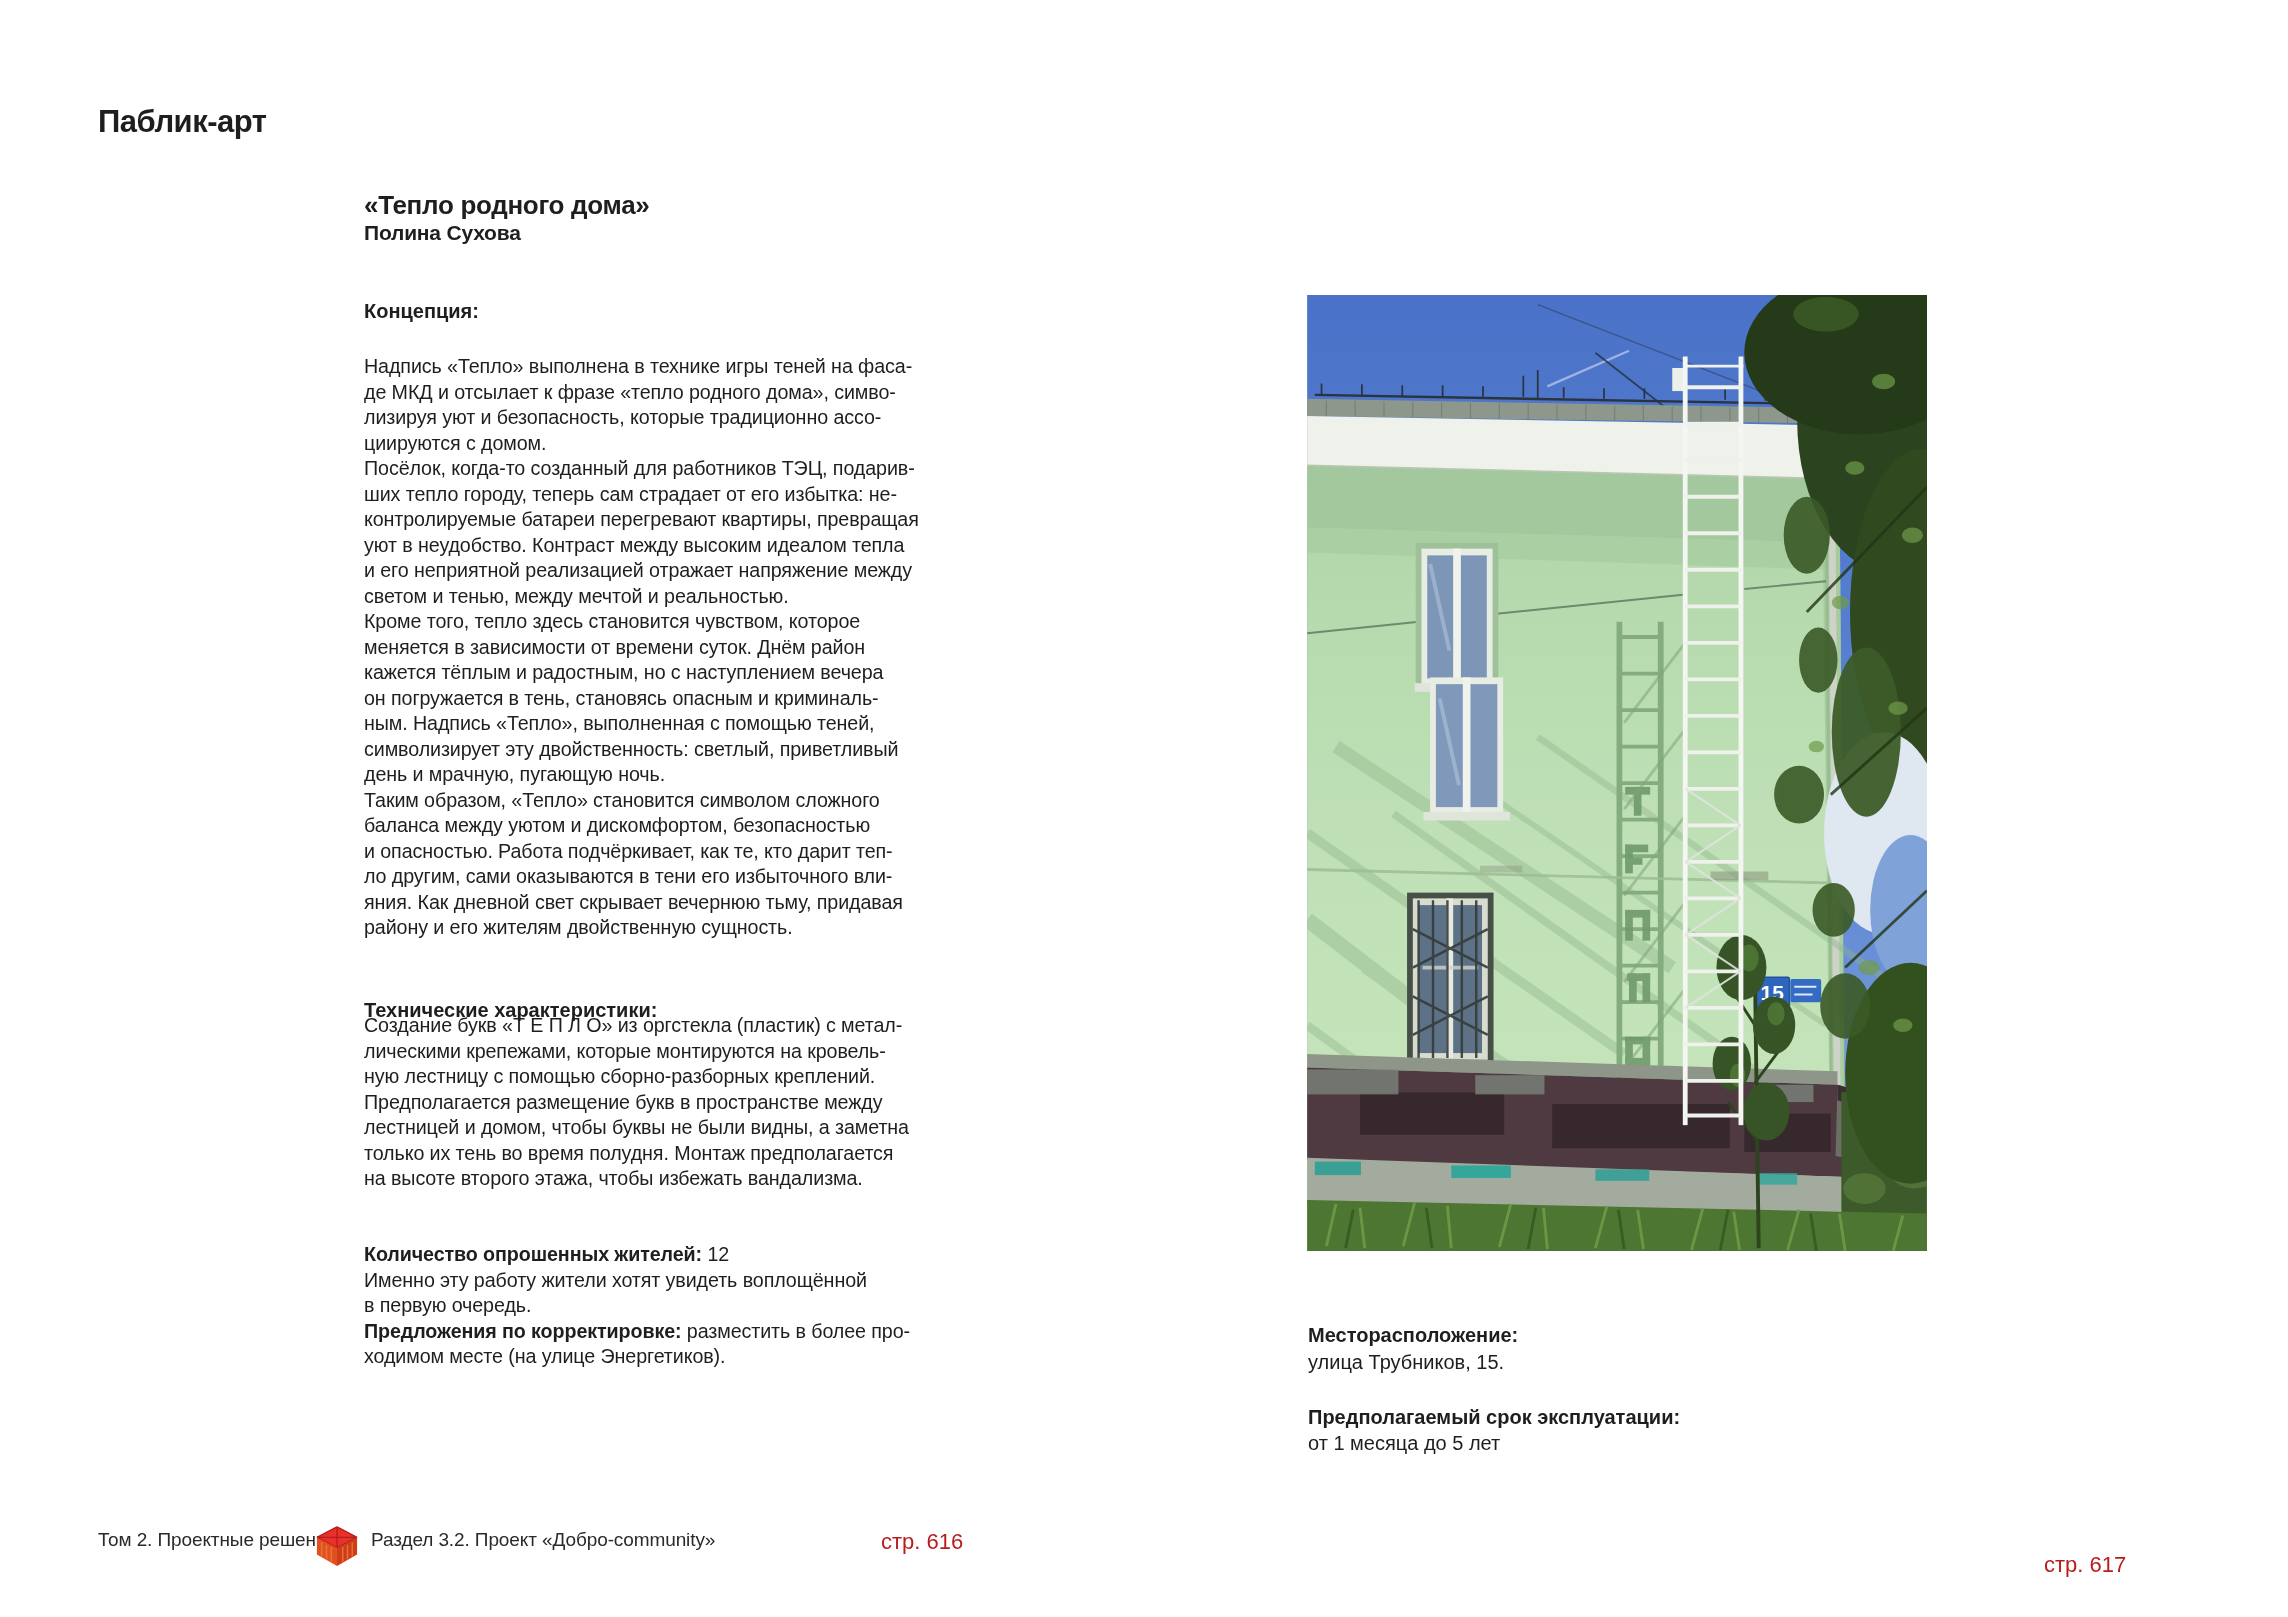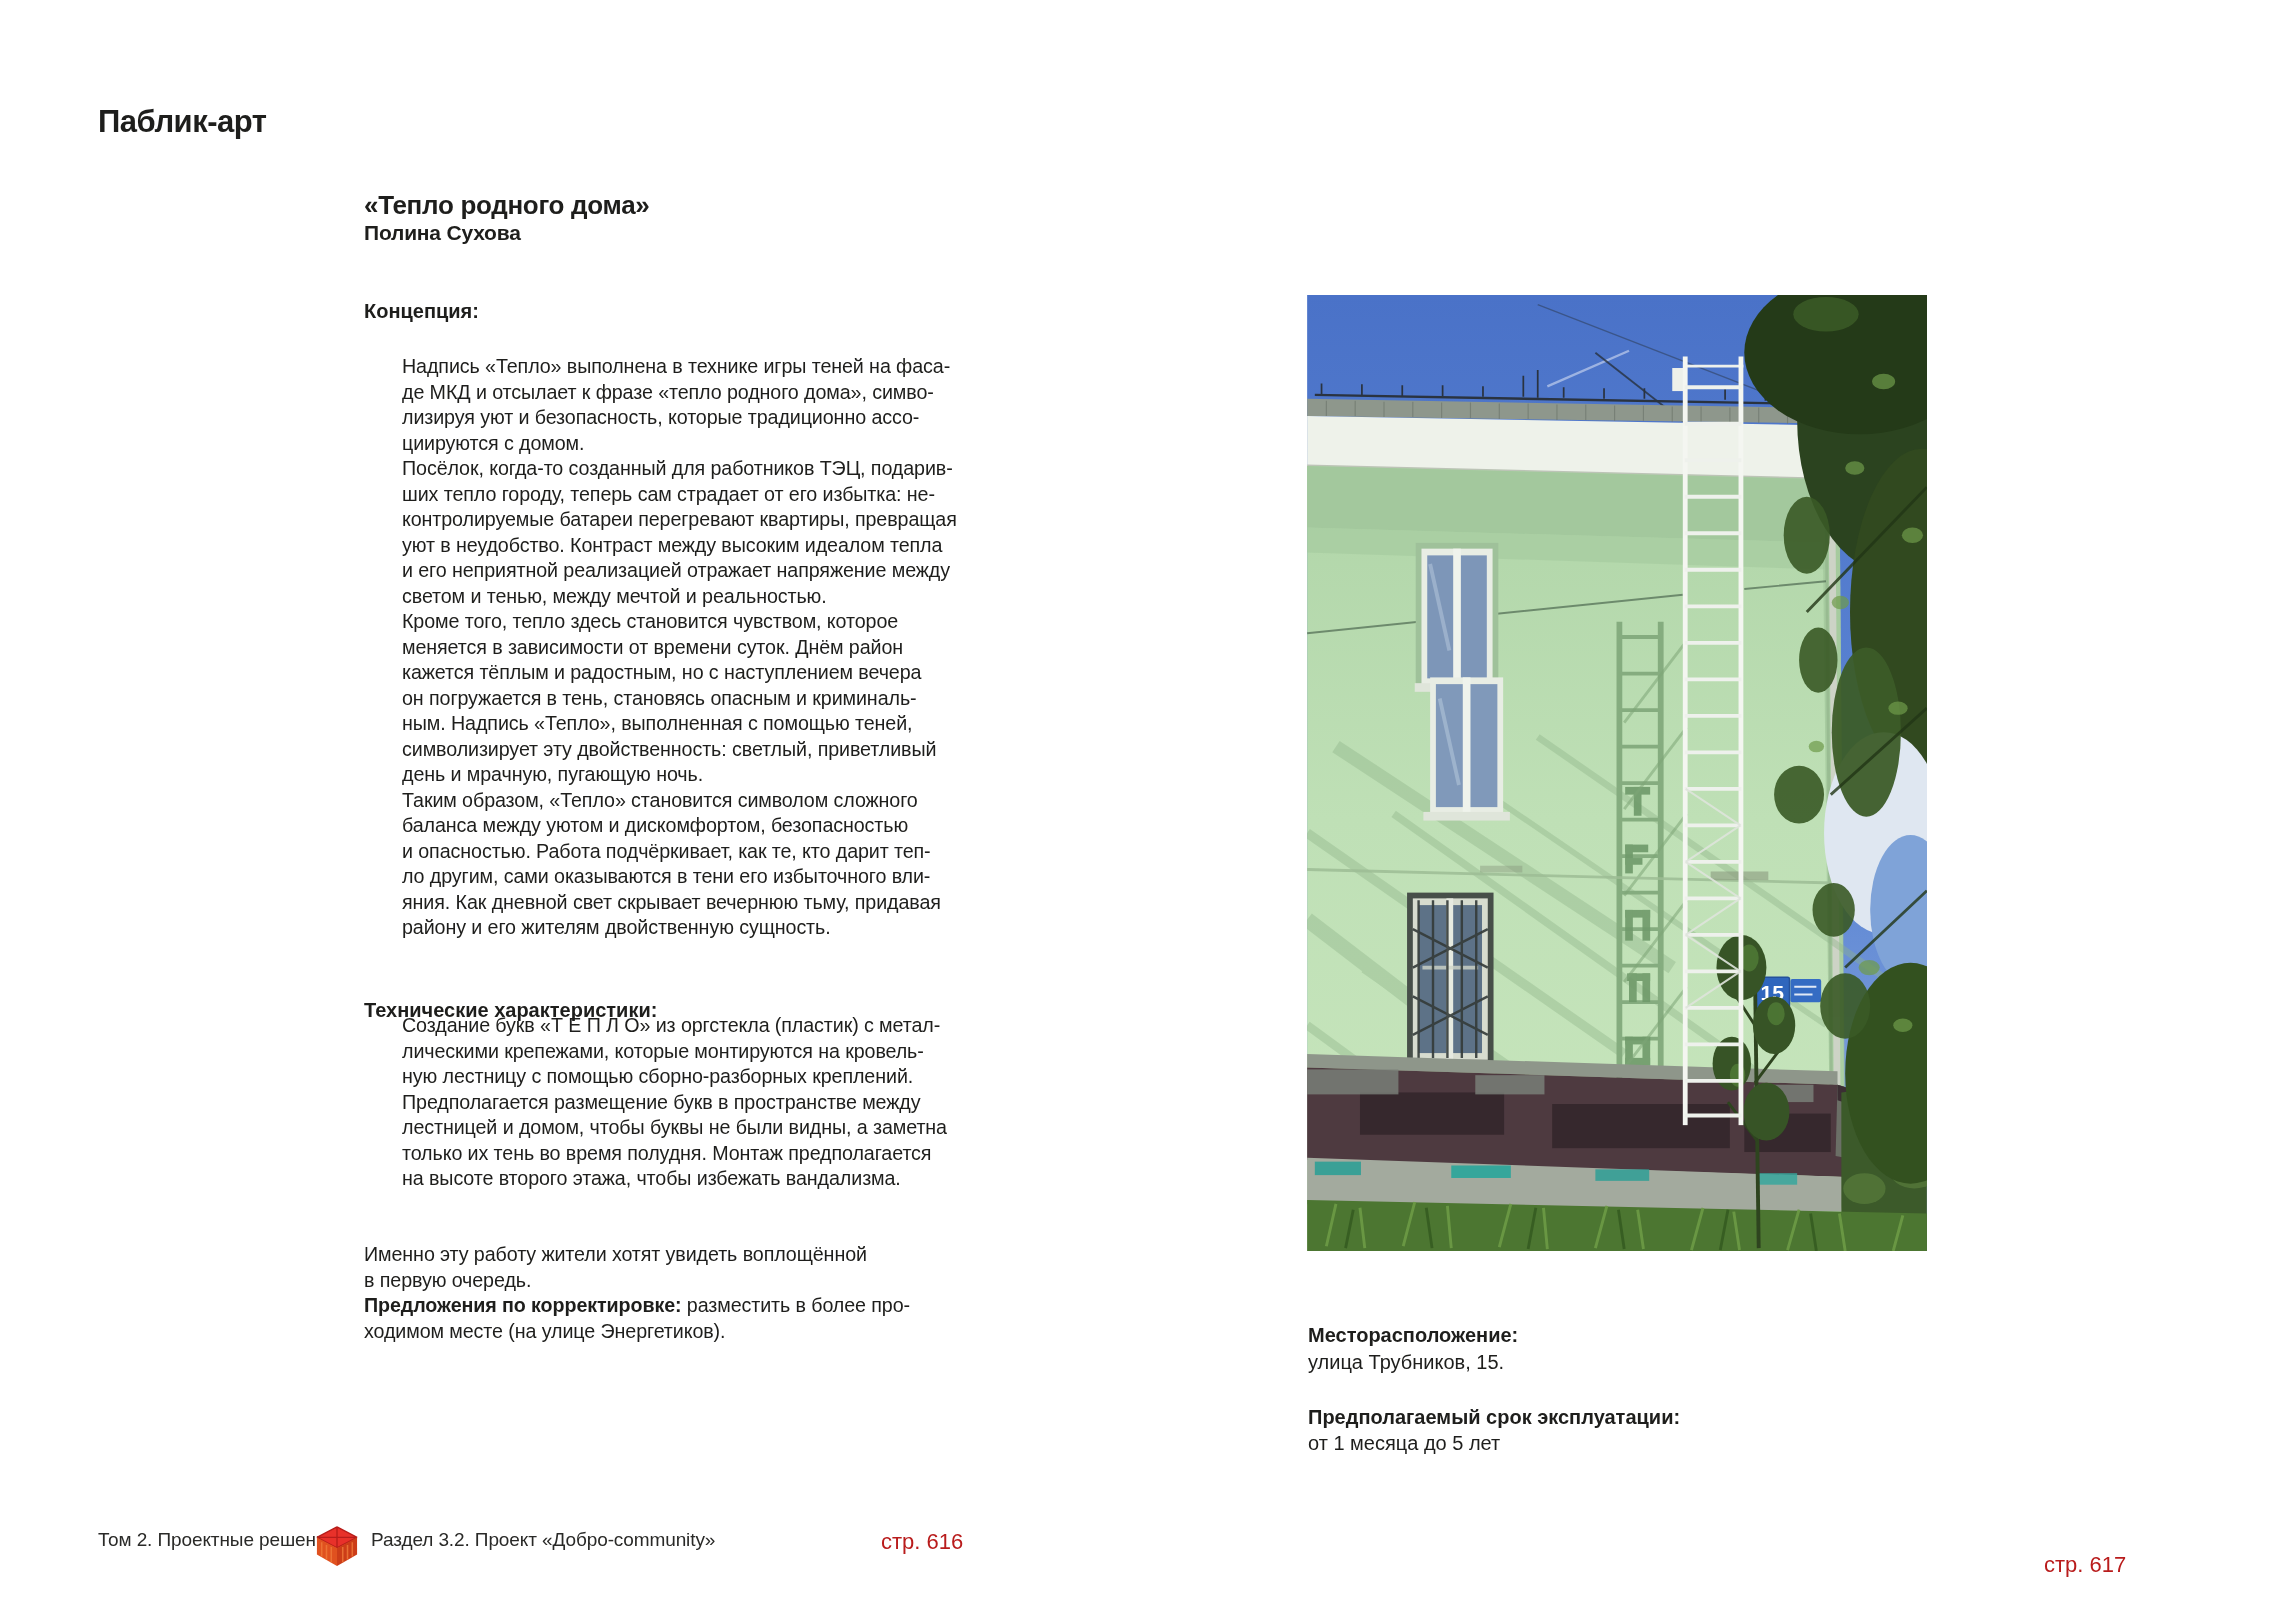--- a/index.html
+++ b/index.html
@@ -5,21 +5,21 @@
   html,body{margin:0;padding:0;background:#ffffff;}
   .page{
     position:relative;width:2288px;height:1618px;background:#ffffff;overflow:hidden;
     font-family:"Liberation Sans", sans-serif;color:#1e1e1c;
   }
   .abs{position:absolute;}
   .h1{font-size:31px;font-weight:bold;letter-spacing:-0.5px;}
   .title{font-size:26px;font-weight:bold;letter-spacing:-0.3px;}
   .author{font-size:21px;font-weight:bold;letter-spacing:-0.2px;}
   .subhead{font-size:20px;font-weight:bold;}
-  .body-text{font-size:19.7px;line-height:25.5px;letter-spacing:-0.1px;white-space:pre-line;width:730px;margin-left:38px;}
+  .body-text{font-size:19.7px;line-height:25.5px;letter-spacing:-0.1px;white-space:pre-line;width:730px;}
   .stat-line{font-size:19.7px;line-height:25.5px;letter-spacing:-0.1px;width:730px;}
   .stat-line b{font-weight:bold;}
   .stat-line .val{white-space:pre-line;}
   .caption-label{font-size:20px;font-weight:bold;line-height:27px;}
   .caption-value{font-size:20px;line-height:27px;}
   .footer-text{font-size:19px;letter-spacing:-0.1px;color:#2a2a28;}
   .pagenum{font-size:22px;color:#b91c1c;text-align:center;}
   .photo-frame{width:620px;height:956px;overflow:hidden;}
   .photo-frame svg{display:block;}
 </style>
@@ -61,20 +61,21 @@
   <div class="abs subhead" style="left:364px;top:999px;">Технические характеристики:</div>
   <div class="abs body-text" style="left:364px;top:1013px;">Создание букв «Т Е П Л О» из оргстекла (пластик) с метал-
 лическими крепежами, которые монтируются на кровель-
 ную лестницу с помощью сборно-разборных креплений.
 Предполагается размещение букв в пространстве между
 лестницей и домом, чтобы буквы не были видны, а заметна
 только их тень во время полудня. Монтаж предполагается
 на высоте второго этажа, чтобы избежать вандализма.</div>
 
   <div class="abs" style="left:364px;top:1242px;">
+    <div class="stat-line"><b>Количество опрошенных жителей:</b> <span class="val">12</span></div>
     <div class="stat-line val" style="white-space:pre-line;">Именно эту работу жители хотят увидеть воплощённой
 в первую очередь.</div>
     <div class="stat-line"><b>Предложения по корректировке:</b> <span class="val">разместить в более про-
 ходимом месте (на улице Энергетиков).</span></div>
   </div>
 
   <div class="abs photo-frame" style="left:1307px;top:295px;">
     <svg width="620" height="956" viewBox="0 0 645 995" xmlns="http://www.w3.org/2000/svg">
       <defs>
         <linearGradient id="sky" x1="0" y1="0" x2="0" y2="1">

